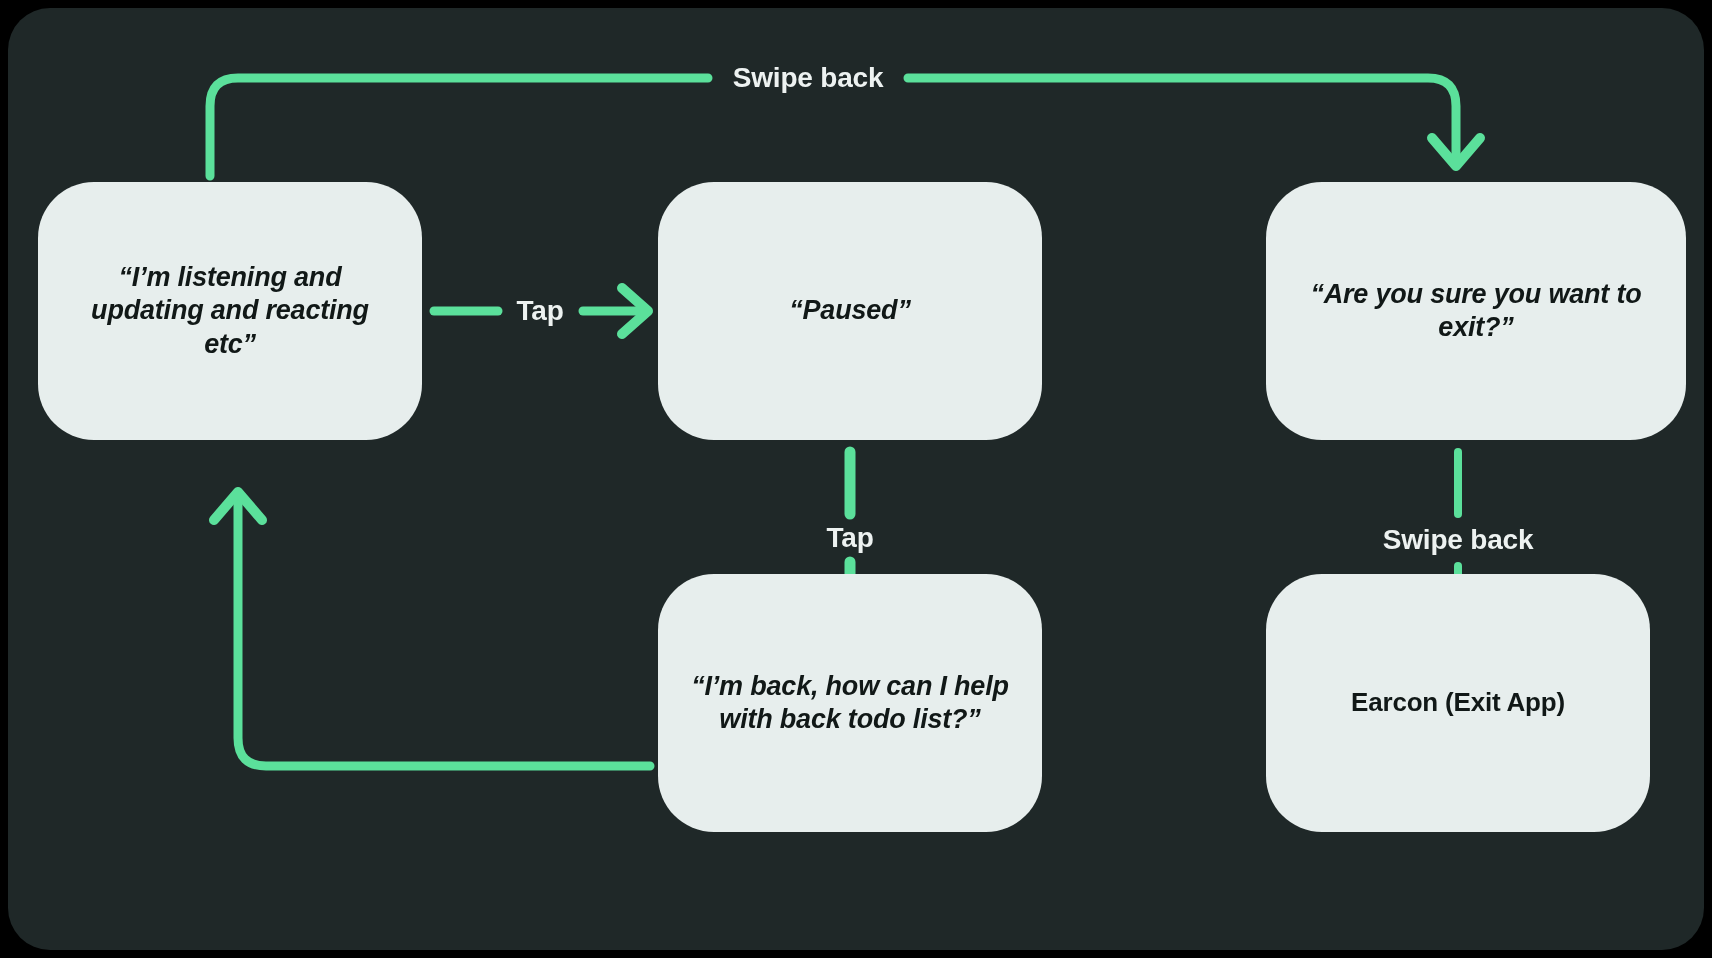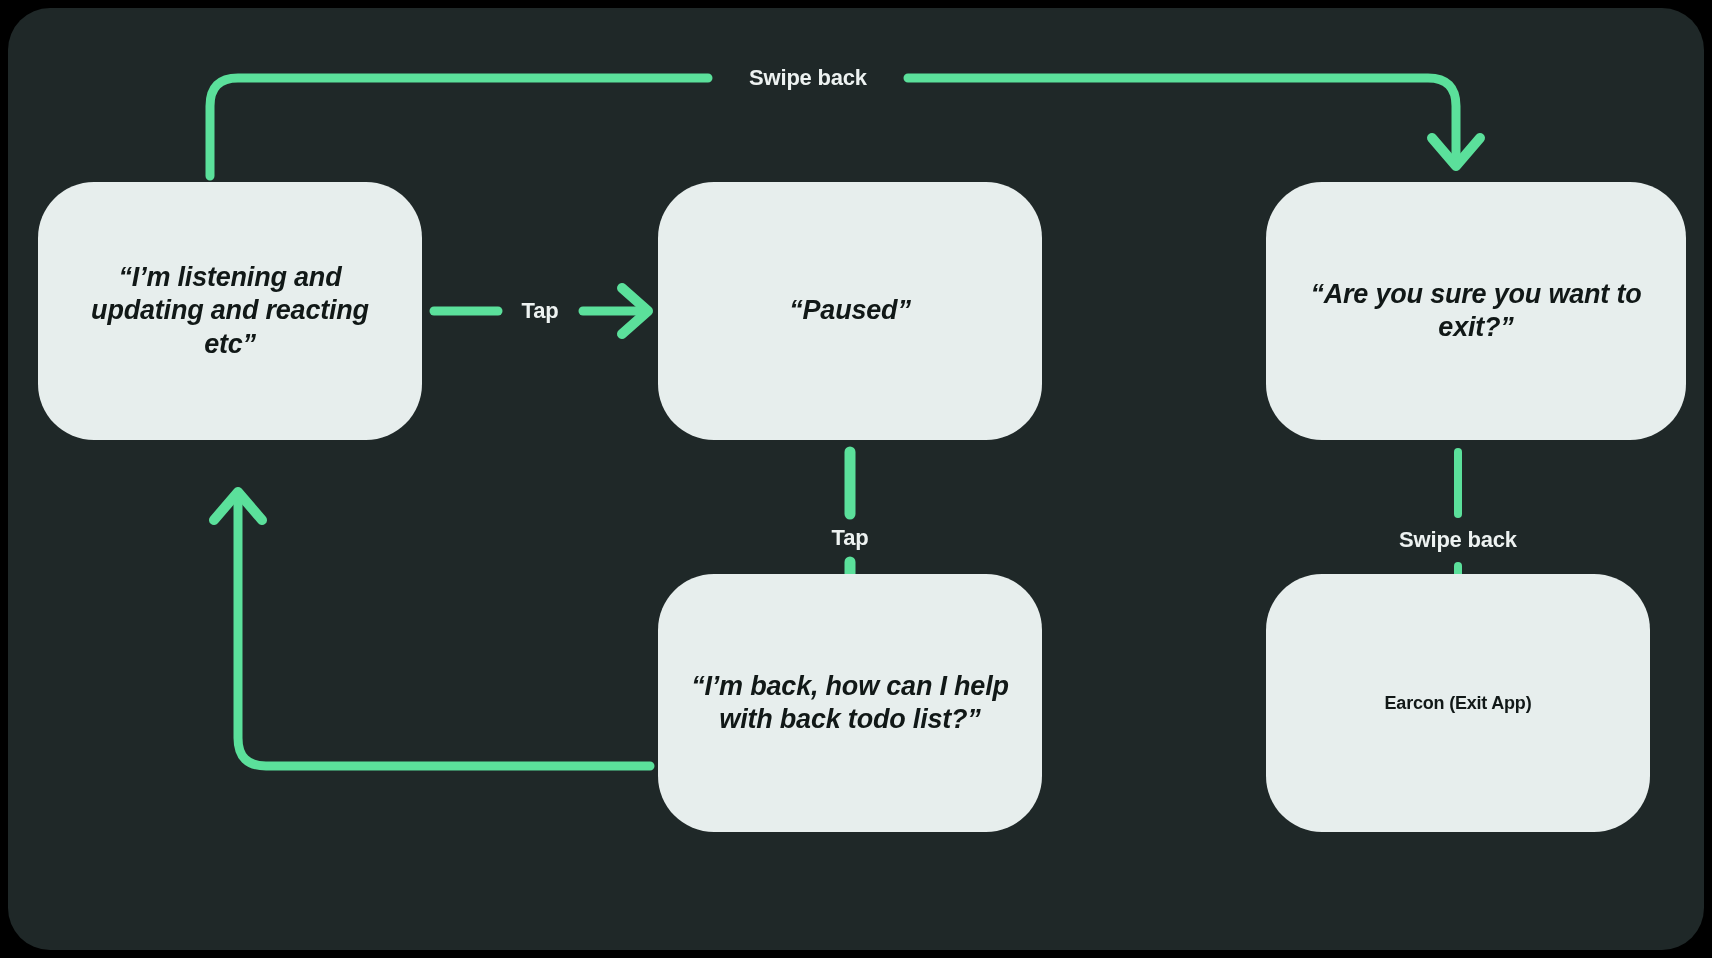--- a/index.html
+++ b/index.html
@@ -2,22 +2,22 @@
 <html><head>
 <meta charset="utf-8">
 <style>
   html,body{margin:0;padding:0;background:#000;}
   body{width:1712px;height:958px;overflow:hidden;font-family:"Liberation Sans",sans-serif;}
   #stage{position:relative;width:1712px;height:958px;background:#000;}
   #canvas{position:absolute;left:8px;top:8px;width:1696px;height:942px;background:#1F2828;border-radius:42px;overflow:hidden;}
   #svg-layer{position:absolute;left:0;top:0;width:1696px;height:942px;}
   .node{position:absolute;background:#E7EEED;border-radius:56px;display:flex;align-items:center;justify-content:center;box-sizing:border-box;}
   .node-text{color:#111817;font-weight:700;font-style:italic;font-size:27px;line-height:1.23;text-align:center;letter-spacing:-0.2px;padding:0 26px;}
-  .node-text.plain{font-style:normal;font-size:18px;}
-  .edge-label{position:absolute;color:#EDF2F1;font-weight:700;font-size:22px;letter-spacing:-0.2px;white-space:nowrap;transform:translate(-50%,-50%);}
+  .node-text.plain{font-style:normal;font-size:26px;}
+  .edge-label{position:absolute;color:#EDF2F1;font-weight:700;font-size:28px;letter-spacing:-0.2px;white-space:nowrap;transform:translate(-50%,-50%);}
   #n1{left:30px;top:174px;width:384px;height:258px;}
   #n2{left:650px;top:174px;width:384px;height:258px;}
   #n3{left:1258px;top:174px;width:420px;height:258px;}
   #n4{left:650px;top:566px;width:384px;height:258px;}
   #n5{left:1258px;top:566px;width:384px;height:258px;}
 </style>
 </head>
 <body>
 
 <div id="stage">

